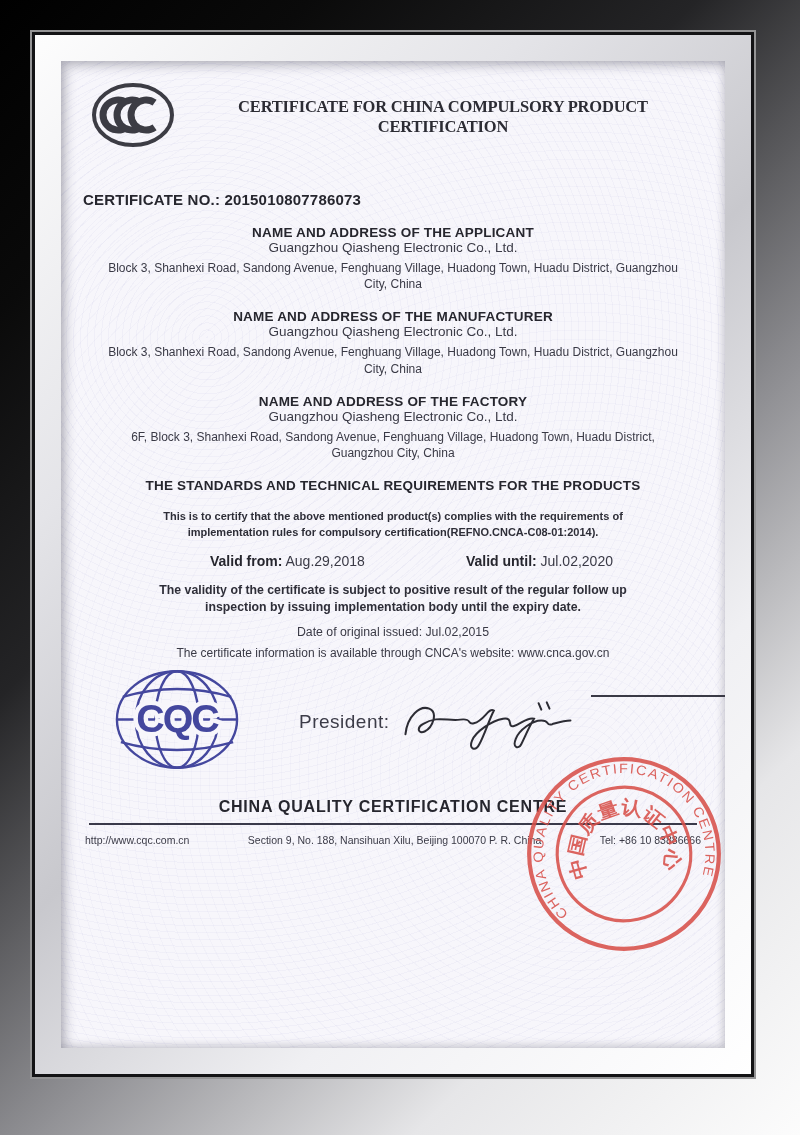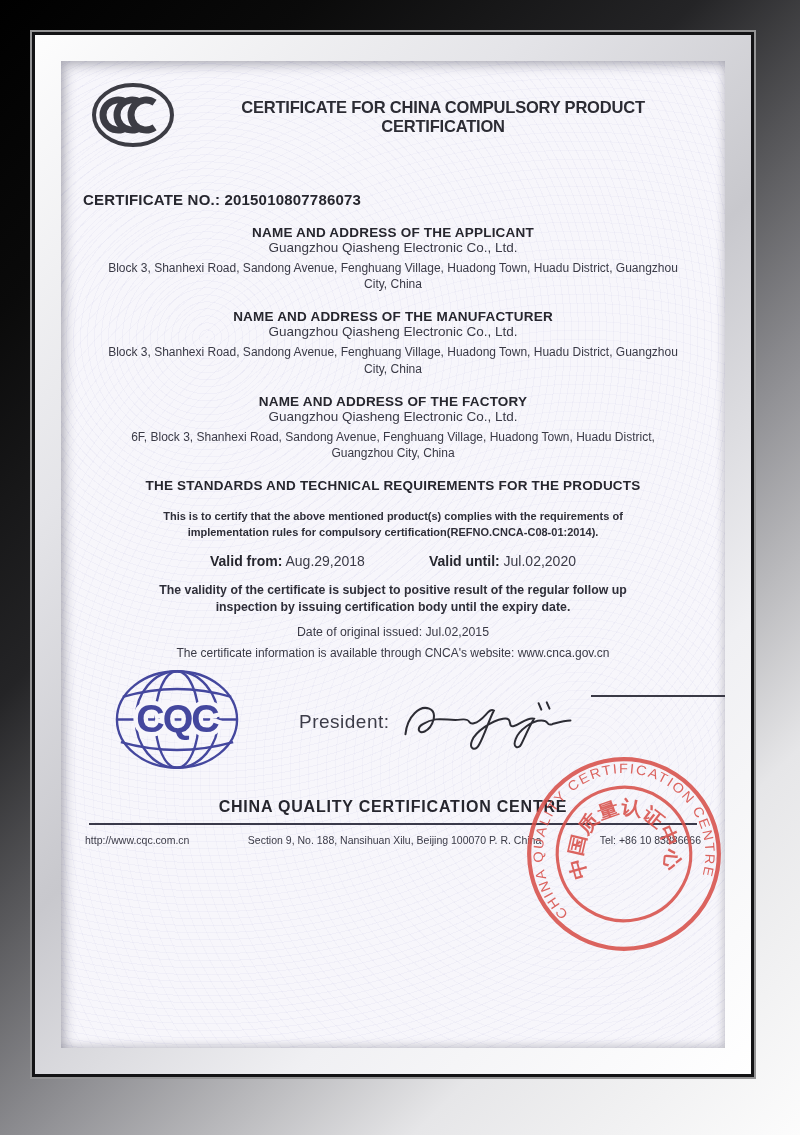--- a/index.html
+++ b/index.html
@@ -28,30 +28,30 @@
     background-image:
       repeating-radial-gradient(circle at 22% 28%, rgba(112,112,190,.05) 0 1px, rgba(0,0,0,0) 1px 7px),
       repeating-radial-gradient(circle at 78% 72%, rgba(112,112,190,.04) 0 1px, rgba(0,0,0,0) 1px 9px);
     box-shadow:inset 4px 4px 12px rgba(40,40,60,.32), inset -2px -3px 8px rgba(40,40,60,.14);
     font-family:"Liberation Sans",sans-serif;
     color:#34343e;
     overflow:hidden;
   }
   .header{display:flex;align-items:center;gap:12px;padding:4px 4px 0 8px;}
   .ccc-logo{flex:0 0 auto;}
-  .title{flex:1;text-align:center;font-size:16.5px;font-weight:700;color:#2c2c34;letter-spacing:-0.2px;}
+  .title{flex:1;text-align:center;font-size:16.5px;font-weight:700;color:#2c2c34;letter-spacing:-0.2px;font-family:Liberation Serif, serif;}
   .cert-no{font-size:15px;font-weight:700;color:#26262e;margin-top:40px;letter-spacing:.2px;}
   .sec-head{text-align:center;font-size:13.5px;font-weight:700;color:#26262e;margin-top:17px;letter-spacing:.2px;}
   .sec-name{text-align:center;font-size:13.5px;color:#3a3a46;}
   .sec-addr{text-align:center;font-size:12px;margin-top:5px;line-height:1.35;color:#3a3a46;padding:0 24px;}
   .appendix{text-align:center;font-size:12.5px;margin-top:8px;color:#3a3a46;letter-spacing:.5px;}
   .standards-val{text-align:center;font-size:14px;margin-top:9px;color:#3a3a46;}
   .certify{text-align:center;font-size:11px;font-weight:700;margin-top:16px;line-height:1.4;color:#2e2e38;padding:0 40px;}
   .valid-row{display:flex;justify-content:center;gap:64px;margin-top:13px;font-size:14px;color:#3a3a46;}
-  .valid-row b{color:#26262e;}
+  .valid-row b{color:#26262e;margin-left:37px;}
   .validity-note{text-align:center;font-size:12.3px;font-weight:700;margin-top:13px;line-height:1.4;color:#2e2e38;padding:0 60px;}
   .orig-date{text-align:center;font-size:12.3px;margin-top:9px;color:#3a3a46;}
   .website-note{text-align:center;font-size:12px;margin-top:7px;color:#3a3a46;}
   .sign-row{display:flex;align-items:center;margin-top:8px;padding-left:16px;}
   .cqc-logo{flex:0 0 auto;margin-left:14px;}
   .president{font-size:19px;color:#3c3c48;margin-left:58px;font-weight:400;letter-spacing:.5px;}
   .sig{display:flex;margin-left:10px;}
   .sig-art{display:block;margin-bottom:-8px;}
   .sig-rule{width:214px;border-top:2px solid #3a3a46;}
   .sig-name{font-family:"Liberation Serif",serif;font-size:15px;margin-top:4px;letter-spacing:1.5px;color:#30303a;}
@@ -105,21 +105,21 @@
           <div class="sec-head">THE STANDARDS AND TECHNICAL REQUIREMENTS FOR THE PRODUCTS</div>
         </div>
 
         <div class="certify">This is to certify that the above mentioned product(s) complies with the requirements of implementation rules for compulsory certification(REFNO.CNCA-C08-01:2014).</div>
 
         <div class="valid-row">
           <span><b>Valid from:</b> <span>Aug.29,2018</span></span>
           <span><b>Valid until:</b> <span>Jul.02,2020</span></span>
         </div>
 
-        <div class="validity-note">The validity of the certificate is subject to positive result of the regular follow up inspection by issuing certification body until the expiry date.</div>
+        <div class="validity-note">The validity of the certificate is subject to positive result of the regular follow up inspection by issuing implementation body until the expiry date.</div>
         <div class="orig-date">Date of original issued: Jul.02,2015</div>
         <div class="website-note">The certificate information is available through CNCA's website: www.cnca.gov.cn</div>
 
         <div class="sign-row">
           <span class="cqc-logo">
             <svg width="128" height="104" viewBox="0 0 130 105">
               <g fill="none" stroke="#44479e" stroke-width="2.4">
                 <ellipse cx="65" cy="52" rx="61" ry="49"></ellipse>
                 <ellipse cx="65" cy="52" rx="42" ry="49"></ellipse>
                 <ellipse cx="65" cy="52" rx="22" ry="49"></ellipse>

